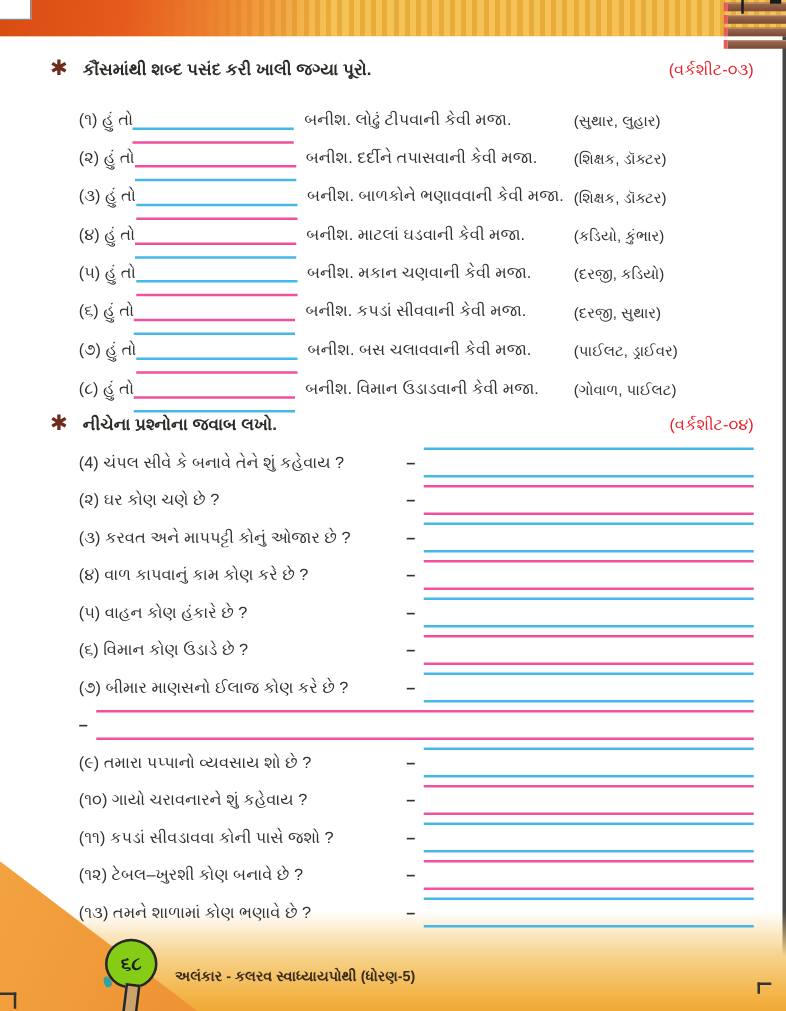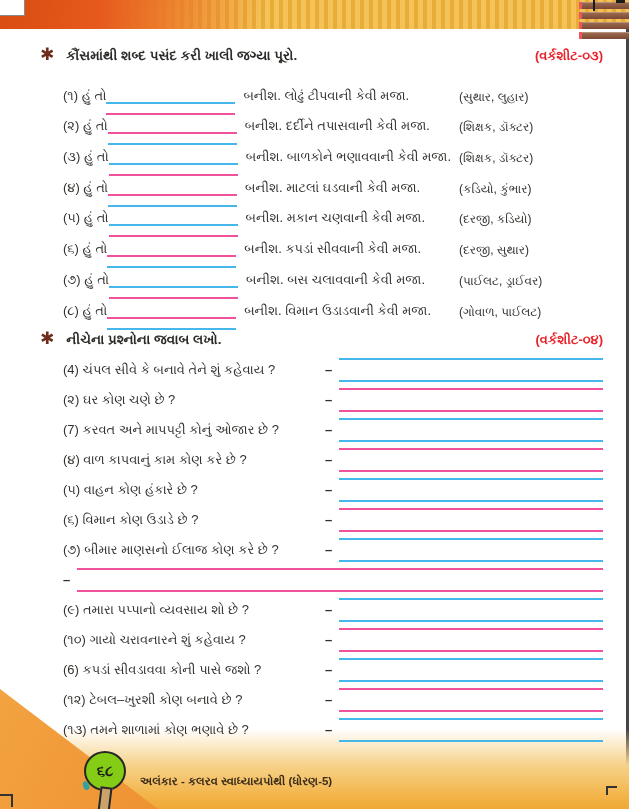--- a/index.html
+++ b/index.html
@@ -39,21 +39,21 @@
     border:2px solid #262626;transform:rotate(7deg);}
   .badge-drop{position:absolute;left:-1px;top:30px;width:6px;height:9px;background:#2fa3a0;
     border-radius:50% 50% 50% 50%/62% 62% 38% 38%;transform:rotate(-22deg);}
   .footer-text{position:absolute;left:140px;bottom:21px;z-index:4;font-size:11.5px;font-weight:bold;color:#3a2c1a;}
 
   
   .content{position:absolute;top:29px;left:0;right:0;bottom:0;z-index:2;}
   .sec-header{display:flex;align-items:baseline;margin:0 26px 0 40px;}
   .sec-header .star{color:var(--star-maroon);font-size:17px;margin-right:12px;line-height:1;}
   .sec-title{font-weight:bold;font-size:13.5px;color:#2c2b28;flex:1;}
-  .sec-label{font-weight:bold;font-size:13px;color:var(--label-red);}
+  .sec-label{font-weight:normal;font-size:13px;color:var(--label-red);}
 
   .s1-header{margin-top:17px;}
   .s1-rows{margin:9px 12px 0 63px;}
   .s1-row{display:flex;align-items:flex-end;height:30.7px;font-size:13px;color:var(--text-dark);}
   .s1-left{flex:0 0 40px;white-space:nowrap;}
   .blank{flex:0 0 129px;height:2px;position:relative;margin:0 0 0 0;}
   .blank::after{content:'';position:absolute;left:0;right:0;top:11px;height:2px;}
   .blank[data-top="blue"]{background:var(--blue-line);}
   .blank[data-top="pink"]{background:var(--pink-line);}
   .blank[data-bottom="blue"]::after{background:var(--blue-line);}
@@ -160,21 +160,21 @@
         <span class="q">(4) ચંપલ સીવે કે બનાવે તેને શું કહેવાય ?</span>
         <span class="dash">–</span>
         <span class="answer" data-color="blue"></span>
       </div>
       <div class="s2-row">
         <span class="q">(૨) ઘર કોણ ચણે છે ?</span>
         <span class="dash">–</span>
         <span class="answer" data-color="pink"></span>
       </div>
       <div class="s2-row">
-        <span class="q">(7) કરવત અને માપપટ્ટી કોનું ઓજાર છે ?</span>
+        <span class="q">(૩) કરવત અને માપપટ્ટી કોનું ઓજાર છે ?</span>
         <span class="dash">–</span>
         <span class="answer" data-color="blue"></span>
       </div>
       <div class="s2-row">
         <span class="q">(૪) વાળ કાપવાનું કામ કોણ કરે છે ?</span>
         <span class="dash">–</span>
         <span class="answer" data-color="pink"></span>
       </div>
       <div class="s2-row">
         <span class="q">(૫) વાહન કોણ હંકારે છે ?</span>
@@ -199,21 +199,21 @@
         <span class="q">(૯) તમારા પપ્પાનો વ્યવસાય શો છે ?</span>
         <span class="dash">–</span>
         <span class="answer" data-color="blue"></span>
       </div>
       <div class="s2-row">
         <span class="q">(૧૦) ગાયો ચરાવનારને શું કહેવાય ?</span>
         <span class="dash">–</span>
         <span class="answer" data-color="pink"></span>
       </div>
       <div class="s2-row">
-        <span class="q">(6) કપડાં સીવડાવવા કોની પાસે જશો ?</span>
+        <span class="q">(૧૧) કપડાં સીવડાવવા કોની પાસે જશો ?</span>
         <span class="dash">–</span>
         <span class="answer" data-color="blue"></span>
       </div>
       <div class="s2-row">
         <span class="q">(૧૨) ટેબલ–ખુરશી કોણ બનાવે છે ?</span>
         <span class="dash">–</span>
         <span class="answer" data-color="pink"></span>
       </div>
       <div class="s2-row">
         <span class="q">(૧૩) તમને શાળામાં કોણ ભણાવે છે ?</span>

